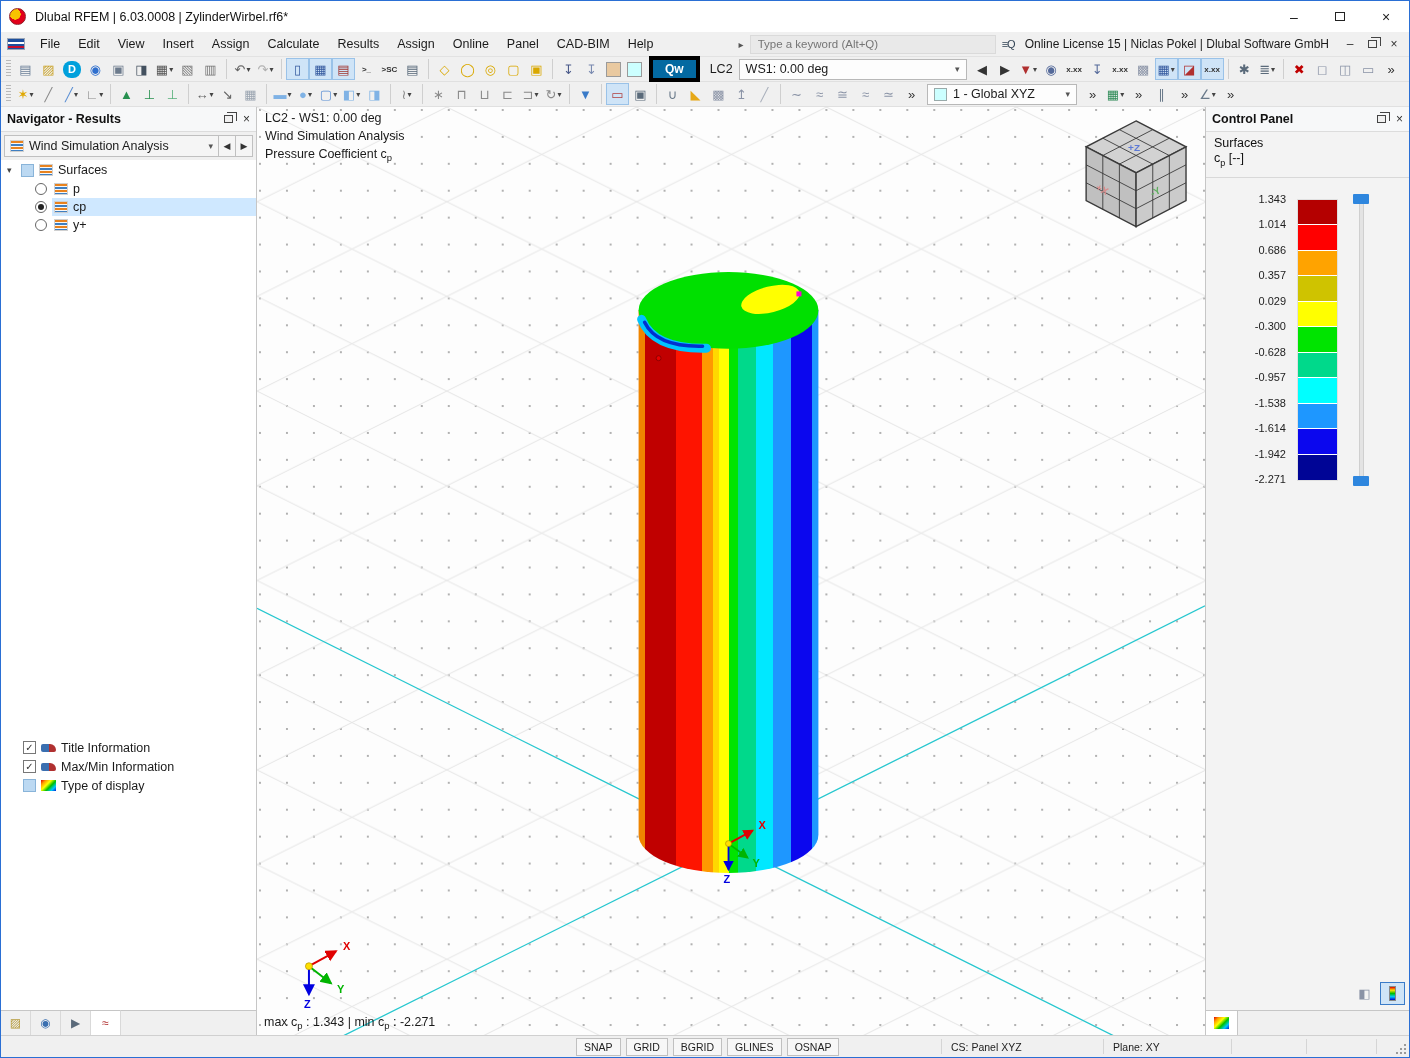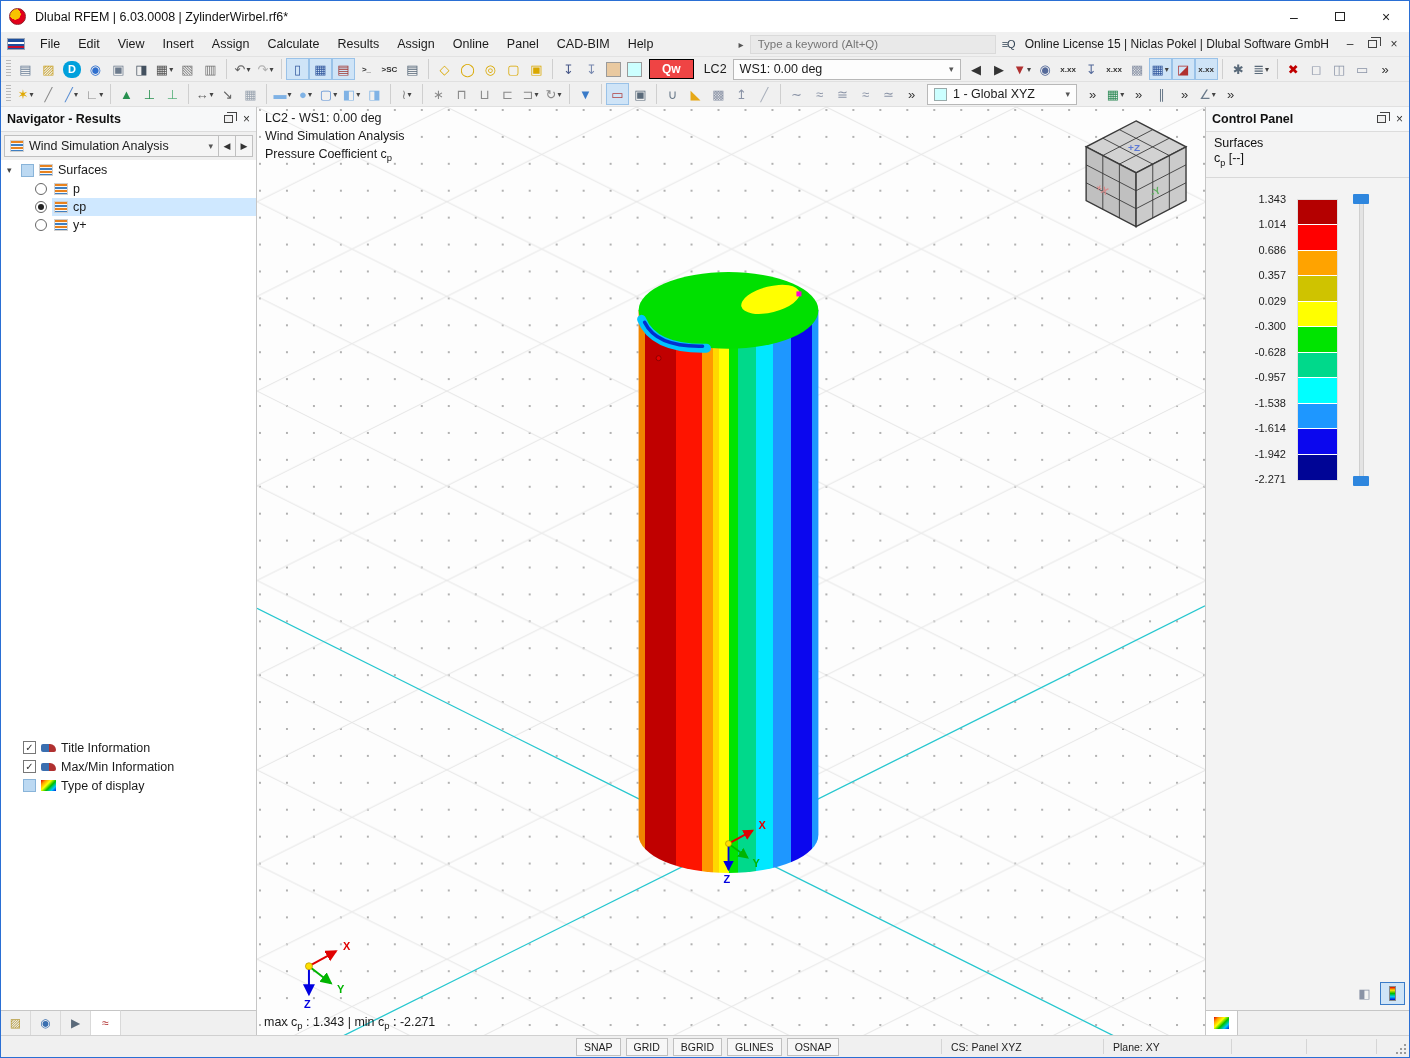--- a/index.html
+++ b/index.html
@@ -33,21 +33,21 @@
   .toolbar { height:25px; background:#f0f0f0; display:flex; align-items:center; padding:0 2px; flex:0 0 auto; border-bottom:1px solid #e0e0e0; }
   .grip { width:5px; height:18px; margin:0 3px; background:repeating-linear-gradient(180deg,#b9b9b9 0 1px,transparent 1px 3px); }
   .tbgroup { display:flex; align-items:center; }
   .tbi { min-width:23px; height:22px; display:flex; align-items:center; justify-content:center; font-size:13px; color:#555; padding:0 1px; border:1px solid transparent; }
   .tbi.txt { font-size:8px; font-weight:bold; letter-spacing:0; color:#333; }
   .tbi.dd::after { content:"▾"; font-size:8px; color:#444; margin-left:1px; }
   .tbi.active { background:#cfe4f7; border:1px solid #9ac2e8; }
   .tbi.pill { background:#00a0dc; color:#fff !important; font-weight:bold; font-size:11px; border-radius:8px; min-width:18px; height:17px; margin:0 3px; }
   .tbi.swatch { min-width:15px; width:15px; height:15px; border:1px solid #9a9a9a; margin:0 3px; }
   .sep { width:1px; height:20px; background:#cfcfcf; margin:0 4px; }
-  .qw-btn { background:#ef4444; color:#fff; font-weight:bold; font-size:12px; padding:2px 12px; margin:0 4px; border:1px solid #000000; }
+  .qw-btn { background:#0369a1; color:#fff; font-weight:bold; font-size:12px; padding:2px 12px; margin:0 4px; border:4px solid #000000; }
   .lc-label { font-size:12.5px; color:#1a1a1a; margin:0 6px; }
   .combo { display:flex; align-items:center; background:#fdfdfd; border:1px solid #b8b8b8; height:21px; font-size:12.5px; padding:0 6px; color:#1a1a1a; }
   .combo::after { content:"▾"; margin-left:auto; padding-left:8px; font-size:9px; color:#555; }
   .combo.ws { width:228px; margin-right:4px; }
   .combo.cs { width:150px; margin:0 4px; }
   .combo .cswatch { width:13px; height:13px; background:#ccffff; border:1px solid #9aa; margin-right:6px; }
 
   
   .main { flex:1 1 auto; display:flex; min-height:0; position:relative; }
 

